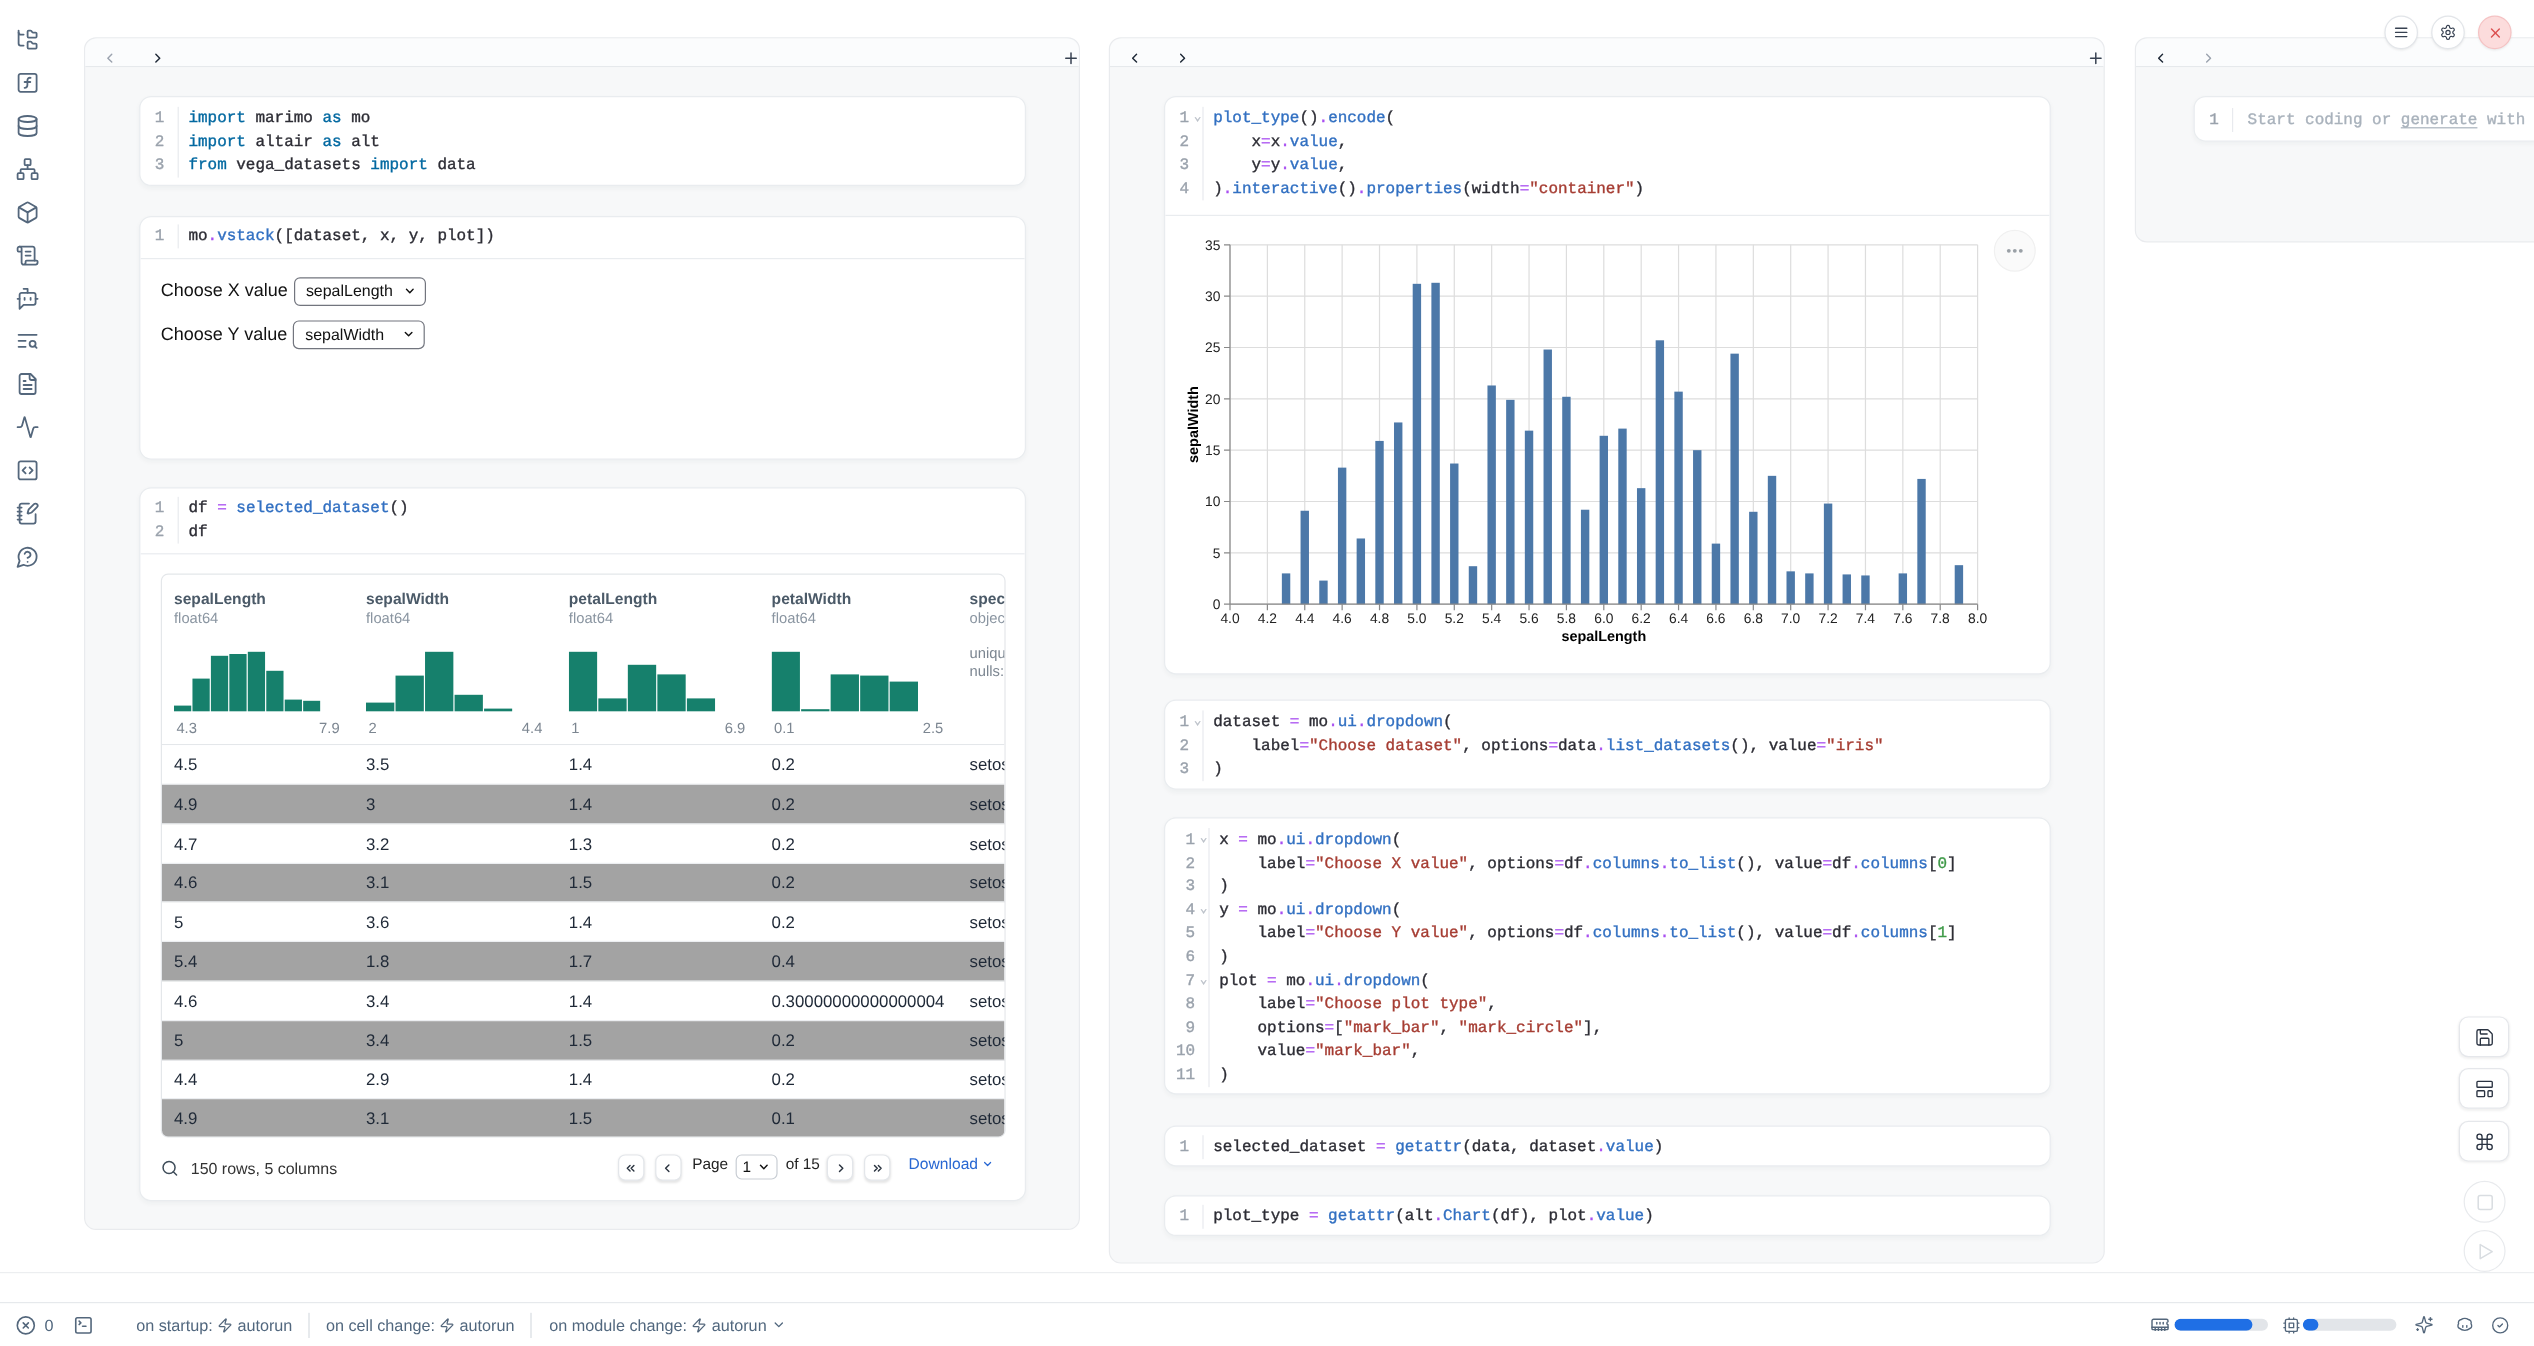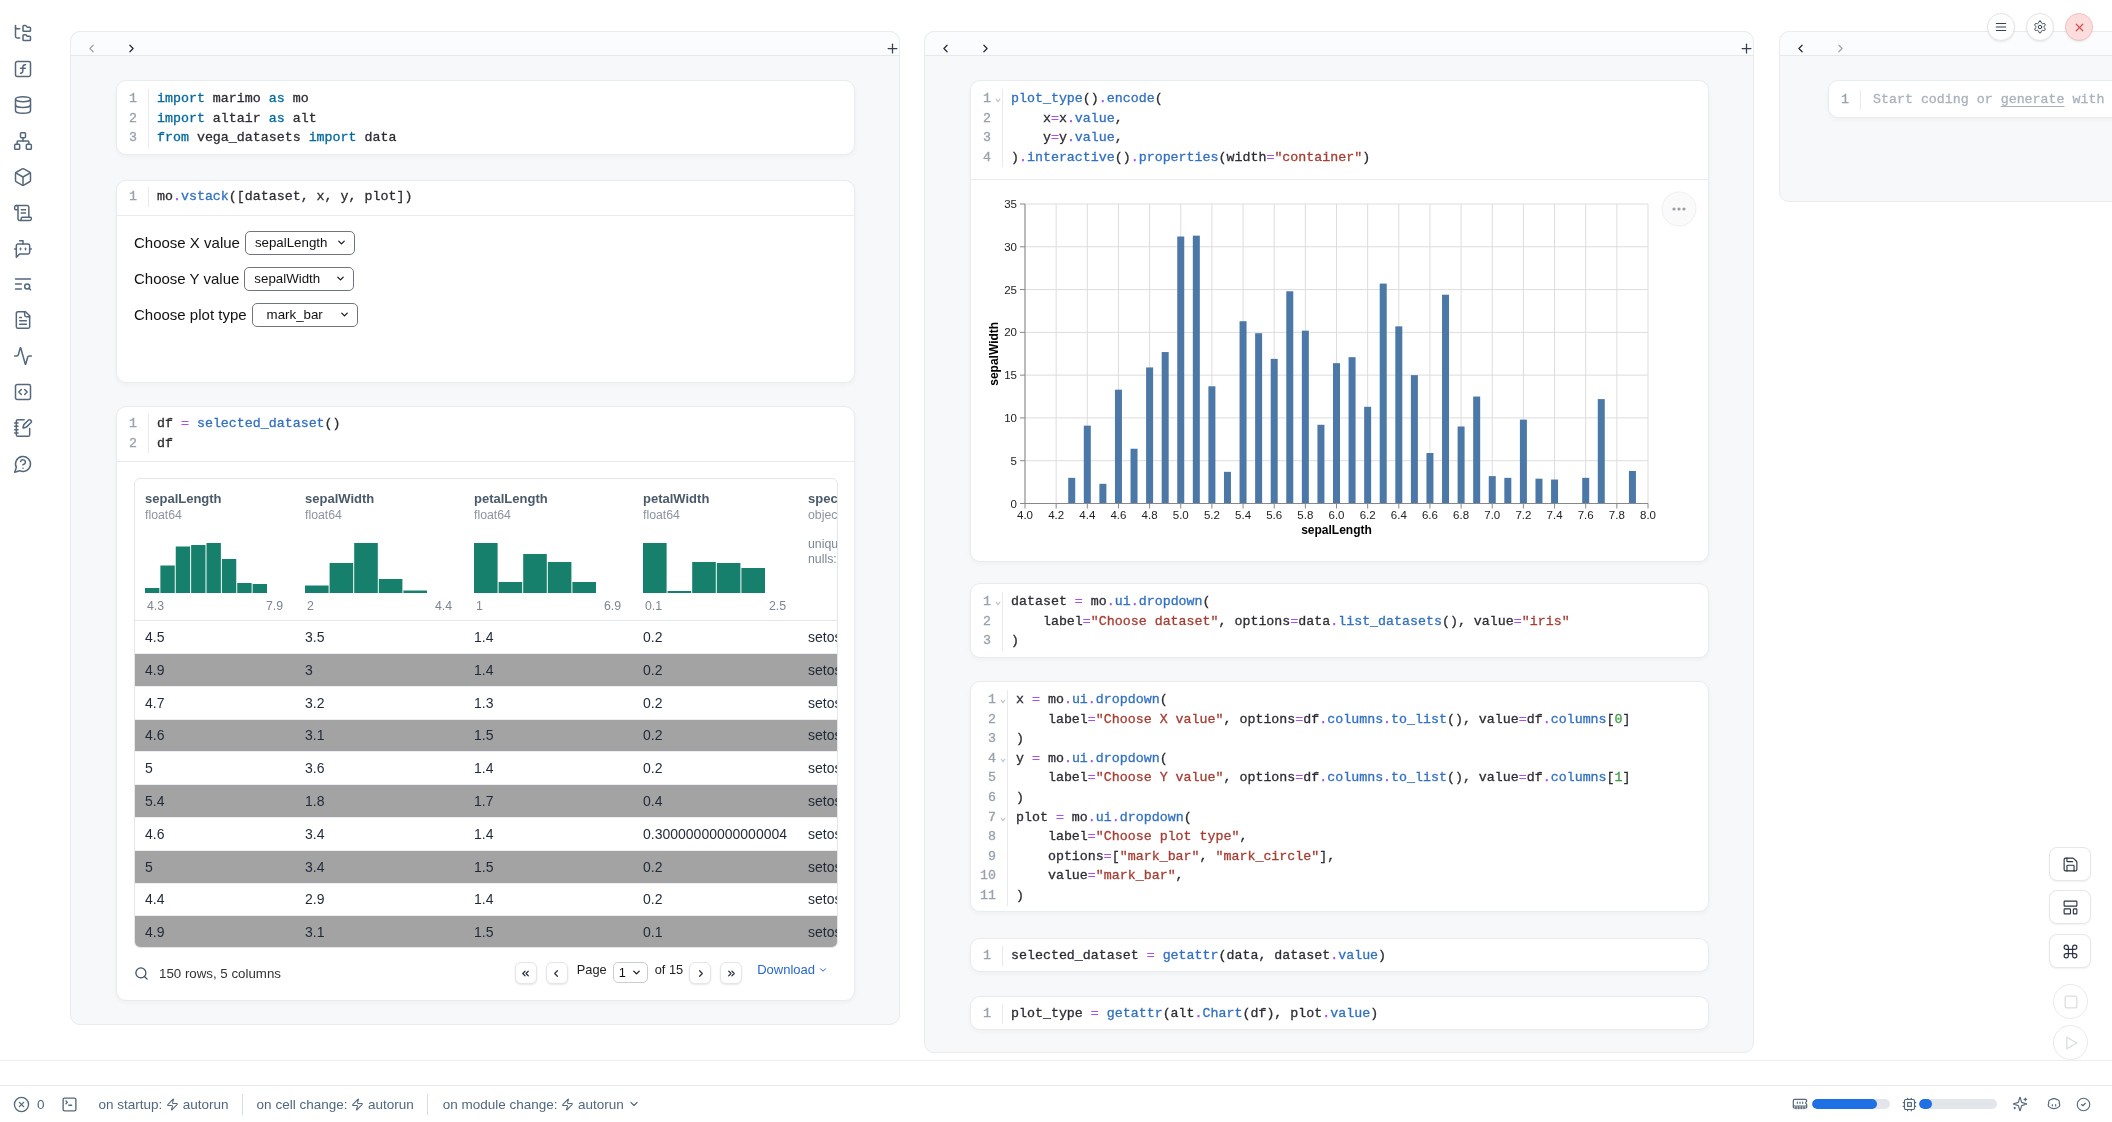--- a/index.html
+++ b/index.html
@@ -212,29 +212,20 @@
           <span class="seltxt">sepalLength</span>
           <svg width="11" height="11" viewBox="0 0 24 24" fill="none" stroke="#111" stroke-width="2.6" stroke-linecap="round" stroke-linejoin="round">
             <path d="m6 9 6 6 6-6"></path>
           </svg>
         </span>
       </div>
       <div class="drow">
         <span class="dlab">Choose Y value</span>
         <span class="sel" style="width:110px;padding-left:9px">
           <span class="seltxt">sepalWidth</span>
-          <svg width="11" height="11" viewBox="0 0 24 24" fill="none" stroke="#111" stroke-width="2.6" stroke-linecap="round" stroke-linejoin="round">
-            <path d="m6 9 6 6 6-6"></path>
-          </svg>
-        </span>
-      </div>
-      <div class="drow">
-        <span class="dlab">Choose plot type</span>
-        <span class="sel" style="width:106px;padding-left:14px">
-          <span class="seltxt">mark_bar</span>
           <svg width="11" height="11" viewBox="0 0 24 24" fill="none" stroke="#111" stroke-width="2.6" stroke-linecap="round" stroke-linejoin="round">
             <path d="m6 9 6 6 6-6"></path>
           </svg>
         </span>
       </div>
     </div>
   </div>
 <div class="cell" style="left:116px;top:406px;width:739px;height:595px">
     <div class="code" style="padding-top:7px;padding-bottom:8px">
       <div class="gut" style="flex-basis:32px">
@@ -682,21 +673,21 @@
       </svg>
     </span>
     <span class="fitem" style="margin-left:7px">0</span>
     <span class="fitem" style="margin-left:16px">
       <svg class="" width="17" height="17" viewBox="0 0 24 24" fill="none" stroke="#54677c" stroke-width="1.9" stroke-linecap="round" stroke-linejoin="round">
         <path d="m7 11 2-2-2-2"></path>
         <path d="M11 13h4"></path>
         <rect width="18" height="18" x="3" y="3" rx="2"></rect>
       </svg>
     </span>
-    <span class="fitem" style="margin-left:21px">on startup:&nbsp;<svg class="" width="13" height="13" viewBox="0 0 24 24" fill="none" stroke="#54677c" stroke-width="1.9" stroke-linecap="round" stroke-linejoin="round">
+    <span class="fitem" style="margin-left:36px">on startup:&nbsp;<svg class="" width="13" height="13" viewBox="0 0 24 24" fill="none" stroke="#54677c" stroke-width="1.9" stroke-linecap="round" stroke-linejoin="round">
         <path d="M4 14a1 1 0 0 1-.78-1.63l9.9-10.2a.5.5 0 0 1 .86.46l-1.92 6.02A1 1 0 0 0 13 10h7a1 1 0 0 1 .78 1.63l-9.9 10.2a.5.5 0 0 1-.86-.46l1.92-6.02A1 1 0 0 0 11 14z"></path>
       </svg>&nbsp;autorun</span>
     <span class="fsep" style="margin-left:13px"></span>
     <span class="fitem" style="margin-left:14px">on cell change:&nbsp;<svg class="" width="13" height="13" viewBox="0 0 24 24" fill="none" stroke="#54677c" stroke-width="1.9" stroke-linecap="round" stroke-linejoin="round">
         <path d="M4 14a1 1 0 0 1-.78-1.63l9.9-10.2a.5.5 0 0 1 .86.46l-1.92 6.02A1 1 0 0 0 13 10h7a1 1 0 0 1 .78 1.63l-9.9 10.2a.5.5 0 0 1-.86-.46l1.92-6.02A1 1 0 0 0 11 14z"></path>
       </svg>&nbsp;autorun</span>
     <span class="fsep" style="margin-left:13px"></span>
     <span class="fitem" style="margin-left:15px">on module change:&nbsp;<svg class="" width="13" height="13" viewBox="0 0 24 24" fill="none" stroke="#54677c" stroke-width="1.9" stroke-linecap="round" stroke-linejoin="round">
         <path d="M4 14a1 1 0 0 1-.78-1.63l9.9-10.2a.5.5 0 0 1 .86.46l-1.92 6.02A1 1 0 0 0 13 10h7a1 1 0 0 1 .78 1.63l-9.9 10.2a.5.5 0 0 1-.86-.46l1.92-6.02A1 1 0 0 0 11 14z"></path>
       </svg>&nbsp;autorun&nbsp;<svg width="12" height="12" viewBox="0 0 24 24" fill="none" stroke="#51677e" stroke-width="2.2" stroke-linecap="round" stroke-linejoin="round">

